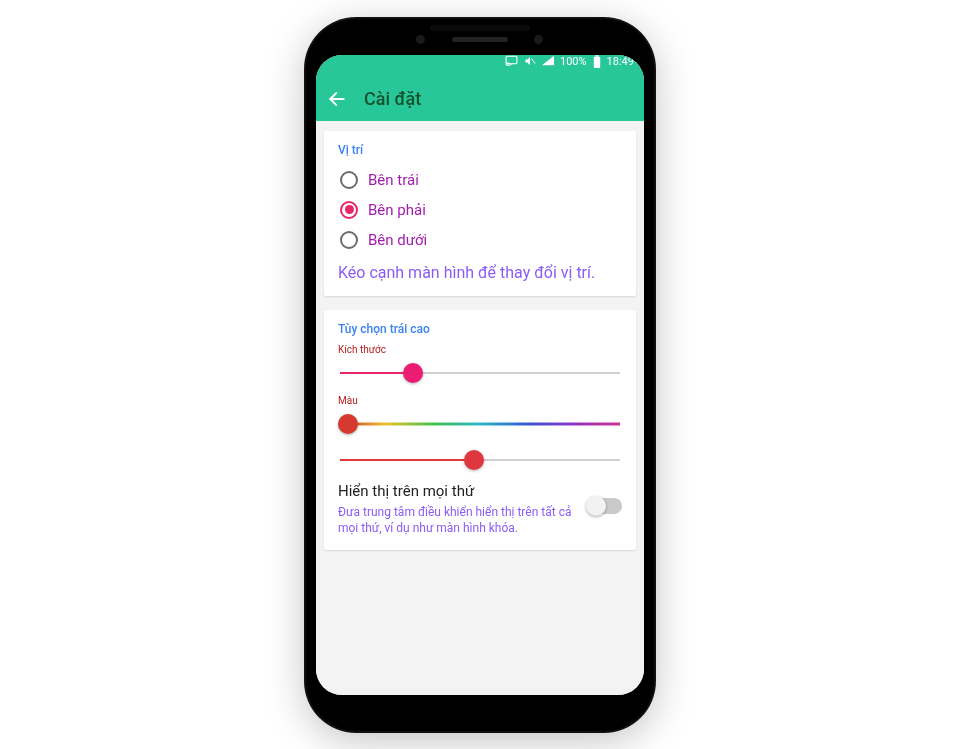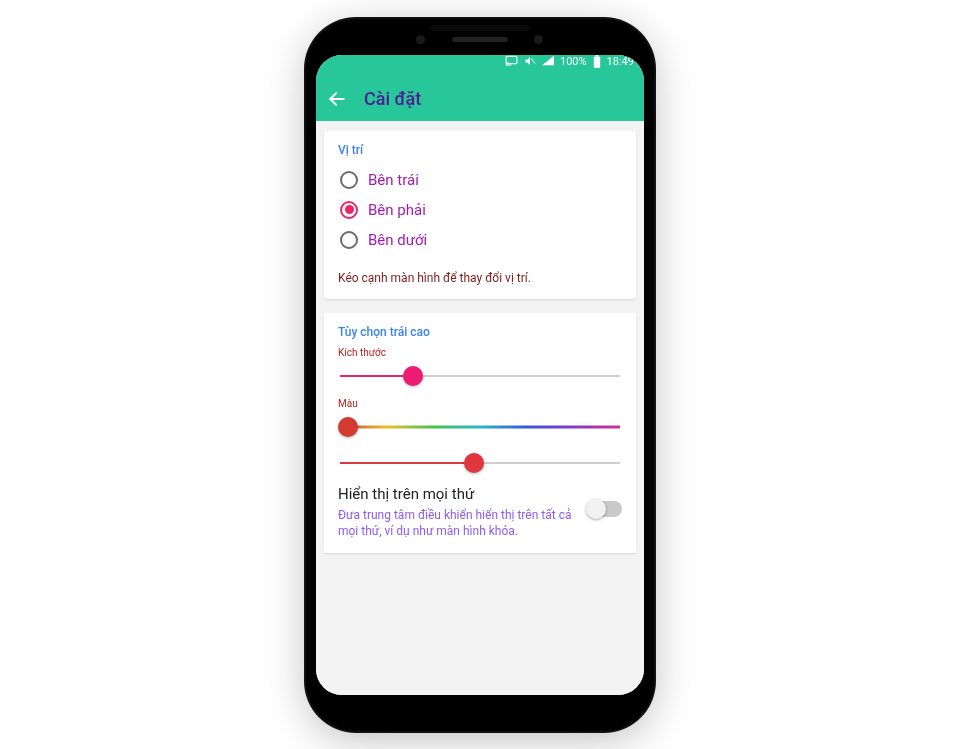--- a/index.html
+++ b/index.html
@@ -27,42 +27,42 @@
   }
 
   
   .statusbar {
     height: 22px; background: #27c79a; color: #fff; display: flex; align-items: flex-start;
     justify-content: flex-end; padding: 0 10px; font-size: 11px; gap: 6px;
   }
   .statusbar .ico { display:inline-flex; align-items:center; }
   .statusbar svg { display:block; }
   .appbar {
-    height: 44px; background: #27c79a; color: #4c1d95; display: flex; align-items: center;
+    height: 44px; background: #27c79a; color: #14532d; display: flex; align-items: center;
     padding: 0 10px; gap: 16px;
   }
   .appbar .title { font-size: 18px; font-weight: 500; }
   .back { width: 22px; height: 22px; display:flex; align-items:center; justify-content:center; cursor:pointer; }
 
   .content { flex: 1; overflow: hidden; padding: 10px 8px 0 8px; background:#f3f3f3; }
   .card {
     background: #fff; border-radius: 2px; box-shadow: 0 1px 2px rgba(0,0,0,.12);
     padding: 12px 14px 14px 14px; margin-bottom: 14px;
   }
   .section-title { color: #3b82f6; font-size: 12px; font-weight: 500; margin-bottom: 8px; }
 
   .radio-row { display:flex; align-items:center; gap:10px; padding:6px 2px; cursor:pointer; }
   .radio {
     width: 18px; height: 18px; border: 2px solid #6b6b6b; border-radius: 50%;
     display:flex; align-items:center; justify-content:center; flex: 0 0 18px;
   }
   .radio.sel { border-color: #e9266a; }
   .radio.sel::after { content:""; width:9px; height:9px; background:#e9266a; border-radius:50%; }
   .radio-label { font-size: 15px; color:#a21caf; }
-  .hint { font-size: 12px; color: #7f1d1d; margin-top: 16px; }
+  .hint { font-size: 16px; color: #8b5cf6; margin-top: 8px; }
 
   .field-label { font-size: 10px; color:#b91c1c; margin-bottom: 4px; }
 
   .slider { position: relative; height: 28px; margin: 2px 2px 8px 2px; }
   .slider .track {
     position:absolute; top:50%; left:0; right:0; height:2px; background:#cfcfcf;
     transform: translateY(-50%);
   }
   .slider .fill { position:absolute; top:50%; left:0; height:2px; transform:translateY(-50%); background:#e9266a; }
   .slider .thumb {

